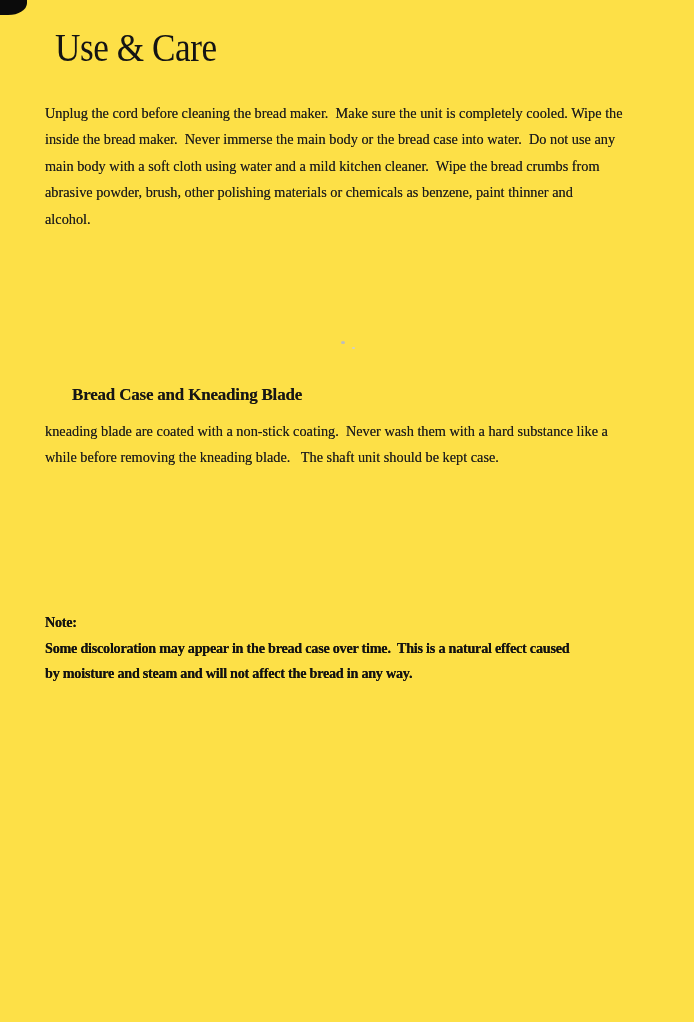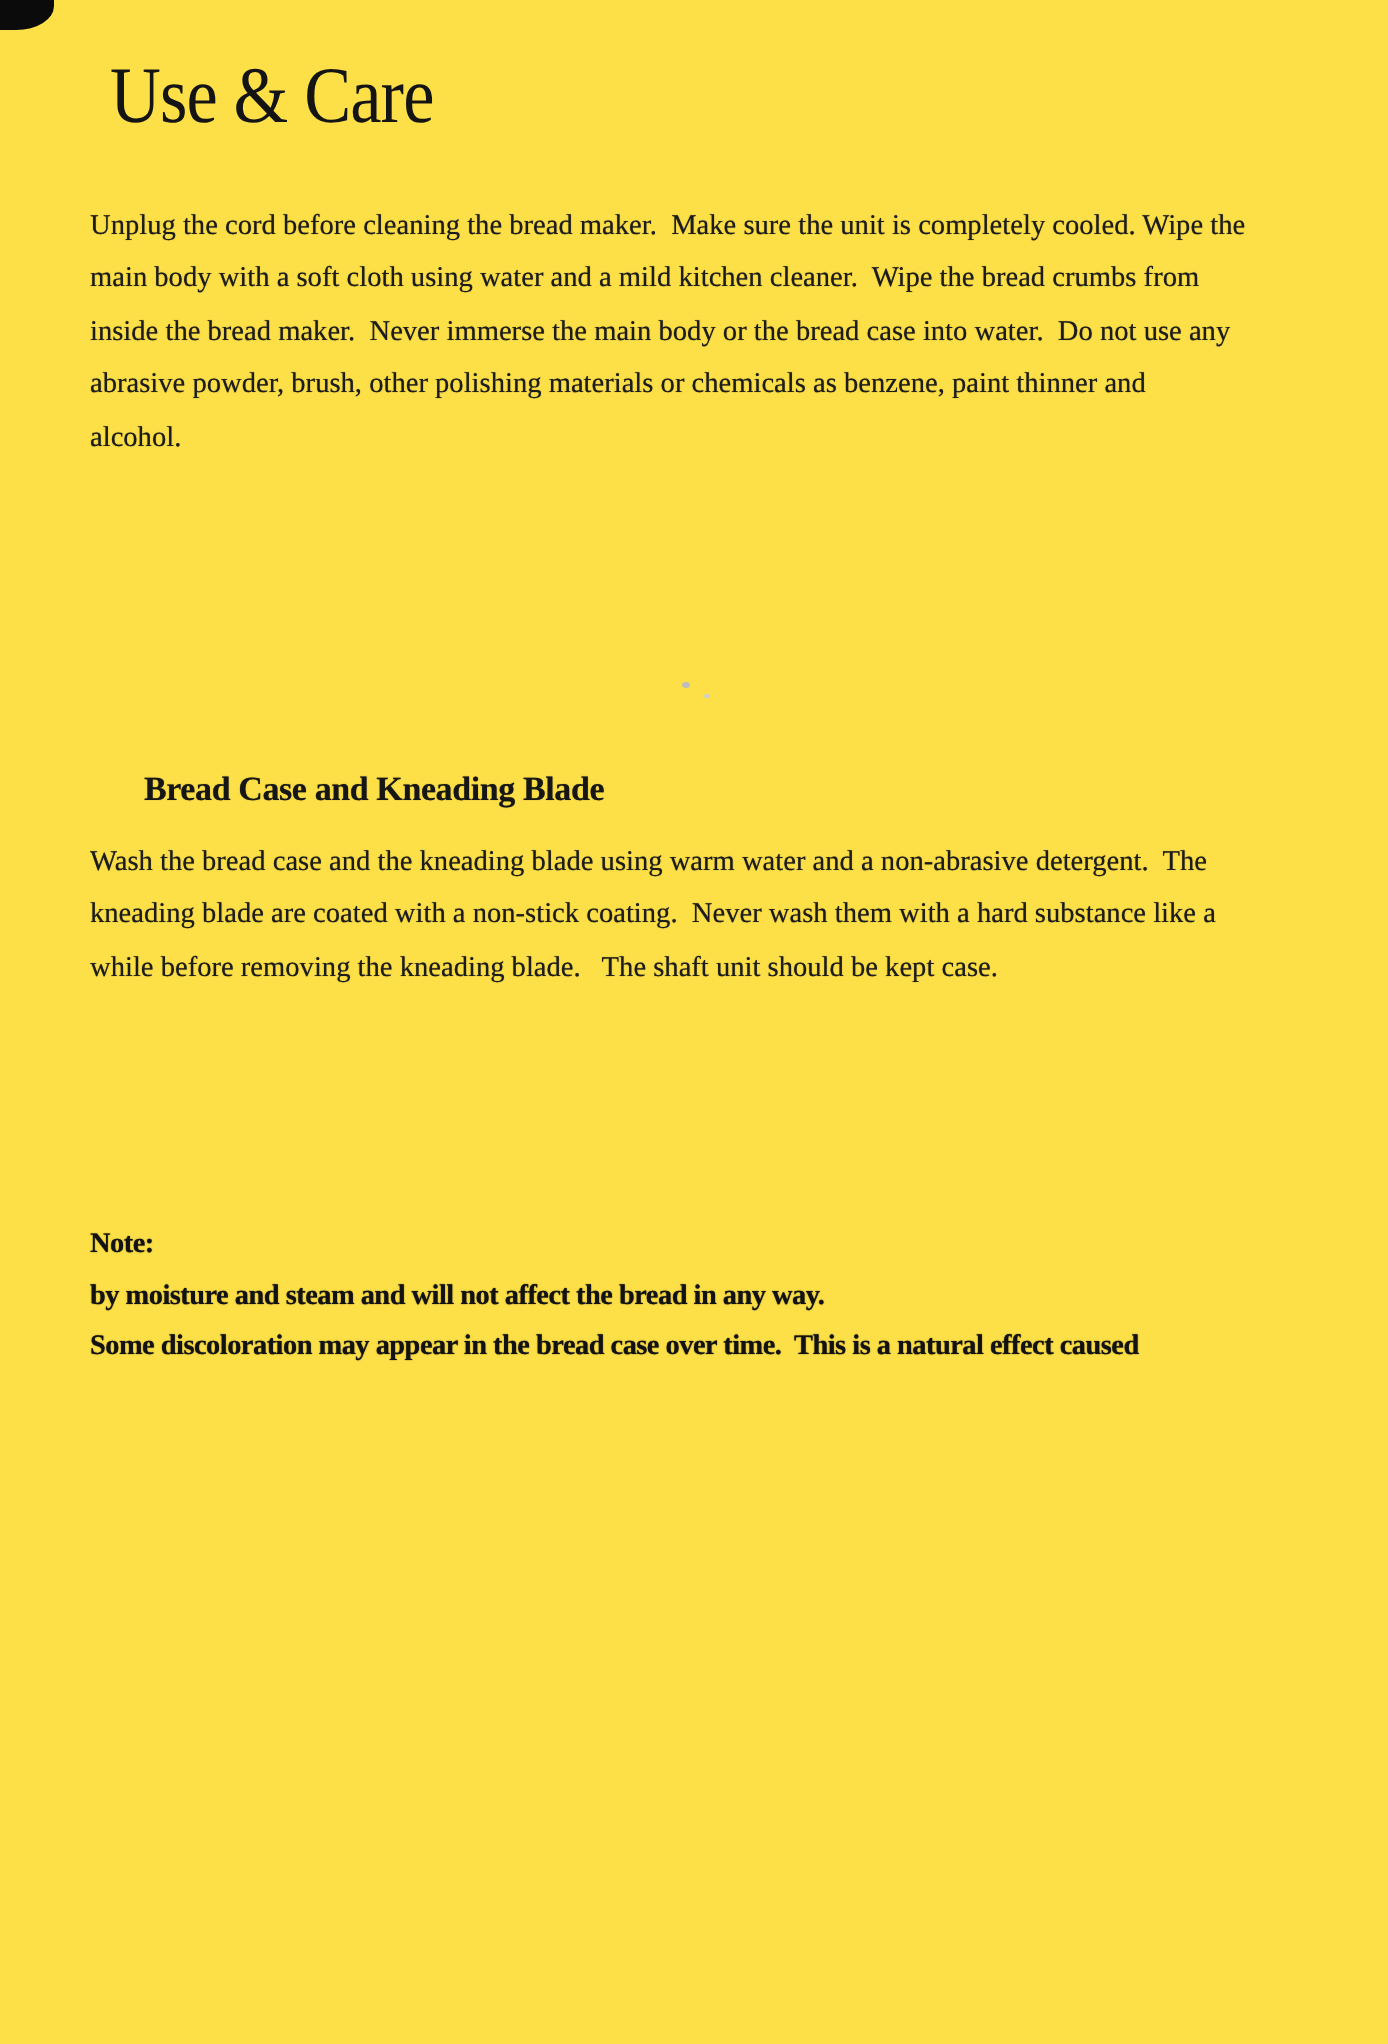--- a/index.html
+++ b/index.html
@@ -90,33 +90,32 @@
 <div class="page">
 
   <div class="corner-artifact"></div>
   <div class="speck speck-a"></div>
   <div class="speck speck-b"></div>
 
   <h1 class="title">Use &amp; Care</h1>
 
   <div class="para para-intro">
     <div class="line">Unplug the cord before cleaning the bread maker.  Make sure the unit is completely cooled. Wipe the</div>
+    <div class="line">inside the bread maker.  Never immerse the main body or the bread case into water.  Do not use any</div>
     <div class="line">main body with a soft cloth using water and a mild kitchen cleaner.  Wipe the bread crumbs from</div>
-    <div class="line">inside the bread maker.  Never immerse the main body or the bread case into water.  Do not use any</div>
     <div class="line">abrasive powder, brush, other polishing materials or chemicals as benzene, paint thinner and</div>
     <div class="line">alcohol.</div>
   </div>
 
   <h2 class="section-heading">Bread Case and Kneading Blade</h2>
 
   <div class="para para-breadcase">
-    <div class="line">Wash the bread case and the kneading blade using warm water and a non-abrasive detergent.  The</div>
     <div class="line">kneading blade are coated with a non-stick coating.  Never wash them with a hard substance like a</div>
     <div class="line">while before removing the kneading blade.   The shaft unit should be kept case.</div>
   </div>
 
   <div class="para note-section">
     <div class="line">Note:</div>
+    <div class="line">Some discoloration may appear in the bread case over time.  This is a natural effect caused</div>
     <div class="line">by moisture and steam and will not affect the bread in any way.</div>
-    <div class="line">Some discoloration may appear in the bread case over time.  This is a natural effect caused</div>
   </div>
 
 </div>
 
 </body></html>

